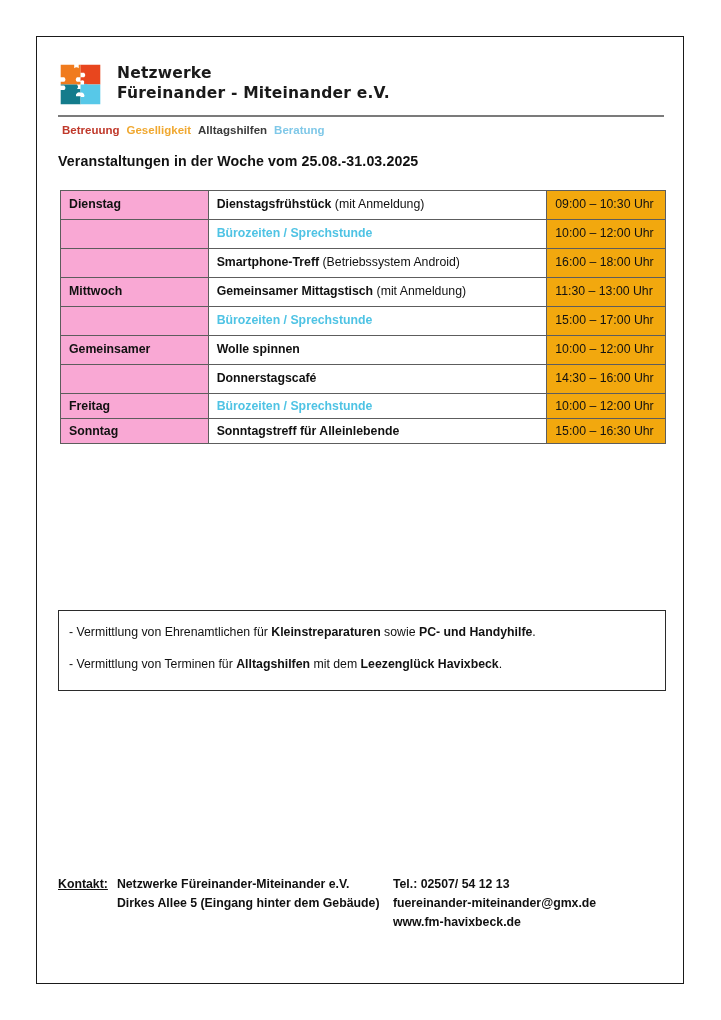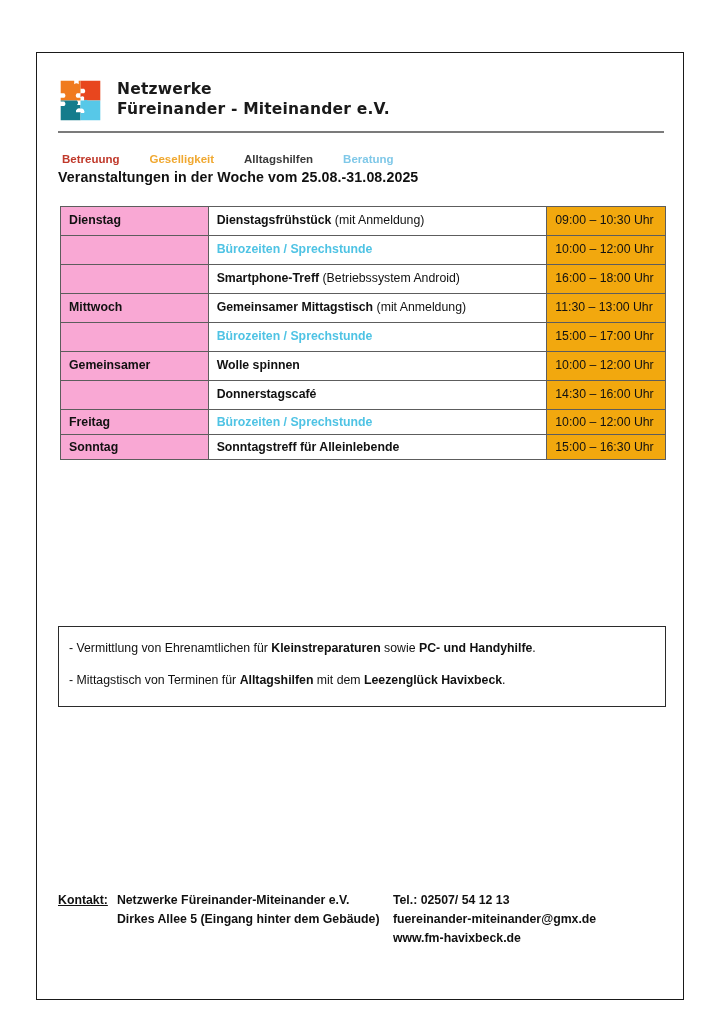--- a/index.html
+++ b/index.html
@@ -12,21 +12,21 @@
     height: 1020px;
     font-family: "Liberation Sans", sans-serif;
     color: #111111;
     position: relative;
     overflow: hidden;
   }
 
   .page {
     position: absolute;
     left: 36px;
-    top: 52px;
+    top: 36px;
     width: 648px;
     height: 948px;
     border: 1.4px solid #1a1a1a;
     box-sizing: border-box;
     background: #ffffff;
   }
 
   
   .header {
     position: absolute;
@@ -59,22 +59,22 @@
     white-space: nowrap;
   }
   .header-rule {
     margin-top: 3px;
     width: 606px;
     height: 1.6px;
     background: #7b7b7b;
   }
   .nav {
     display: flex;
-    gap: 30px;
-    margin-top: 20px;
+    gap: 7px;
+    margin-top: 7px;
     padding-left: 4px;
     font-size: 11.5px;
     font-weight: 600;
   }
   .nav span { white-space: nowrap; }
 
   .doc-title {
     position: absolute;
     left: 21px;
     top: 116px;
@@ -177,21 +177,21 @@
     <div class="header-rule"></div>
 
     <div class="nav">
       <span style="color:#C0392B">Betreuung</span>
       <span style="color:#F0A830">Geselligkeit</span>
       <span style="color:#3A3A3A">Alltagshilfen</span>
       <span style="color:#7FC8E8">Beratung</span>
     </div>
   </div>
 
-  <div class="doc-title">Veranstaltungen in der Woche vom 25.08.-31.08.2025</div>
+  <div class="doc-title">Veranstaltungen in der Woche vom 25.08.-31.03.2025</div>
 
   <table class="schedule">
     <tbody>
       <tr>
         <td class="col-day">Dienstag</td>
         <td class="col-event"><span class="ev-name">Dienstagsfrühstück</span><span class="ev-note"> (mit Anmeldung)</span></td>
         <td class="col-time">09:00 – 10:30 Uhr</td>
       </tr>
       <tr>
         <td class="col-day"></td>
@@ -234,21 +234,21 @@
         <td class="col-time">15:00 – 16:30 Uhr</td>
       </tr>
     </tbody>
   </table>
 
   <div class="notes">
     <div class="note-line">
       <span>- Vermittlung von Ehrenamtlichen für </span><b>Kleinstreparaturen</b><span> sowie </span><b>PC- und Handyhilfe</b><span>.</span>
     </div>
     <div class="note-line">
-      <span>- Mittagstisch von Terminen für </span><b>Alltagshilfen</b><span> mit dem </span><b>Leezenglück Havixbeck</b><span>.</span>
+      <span>- Vermittlung von Terminen für </span><b>Alltagshilfen</b><span> mit dem </span><b>Leezenglück Havixbeck</b><span>.</span>
     </div>
   </div>
 
   <div class="contact">
     <div class="contact-label">Kontakt:</div>
     <div class="contact-col addr">
       <div>Netzwerke Füreinander-Miteinander e.V.</div>
       <div>Dirkes Allee 5 (Eingang hinter dem Gebäude)</div>
     </div>
     <div class="contact-col">

